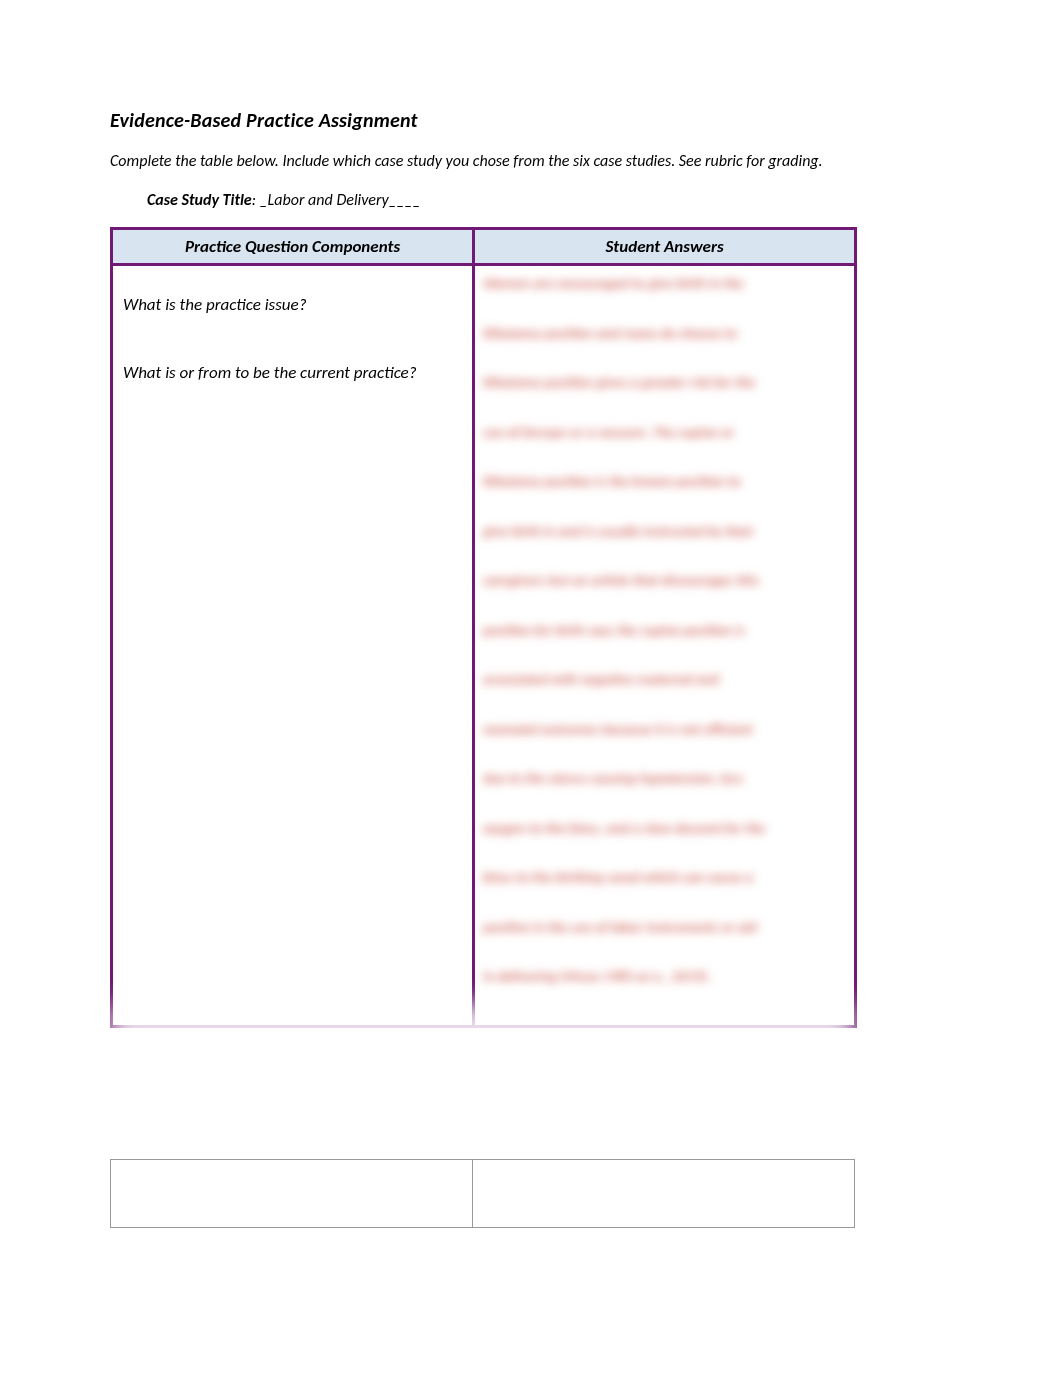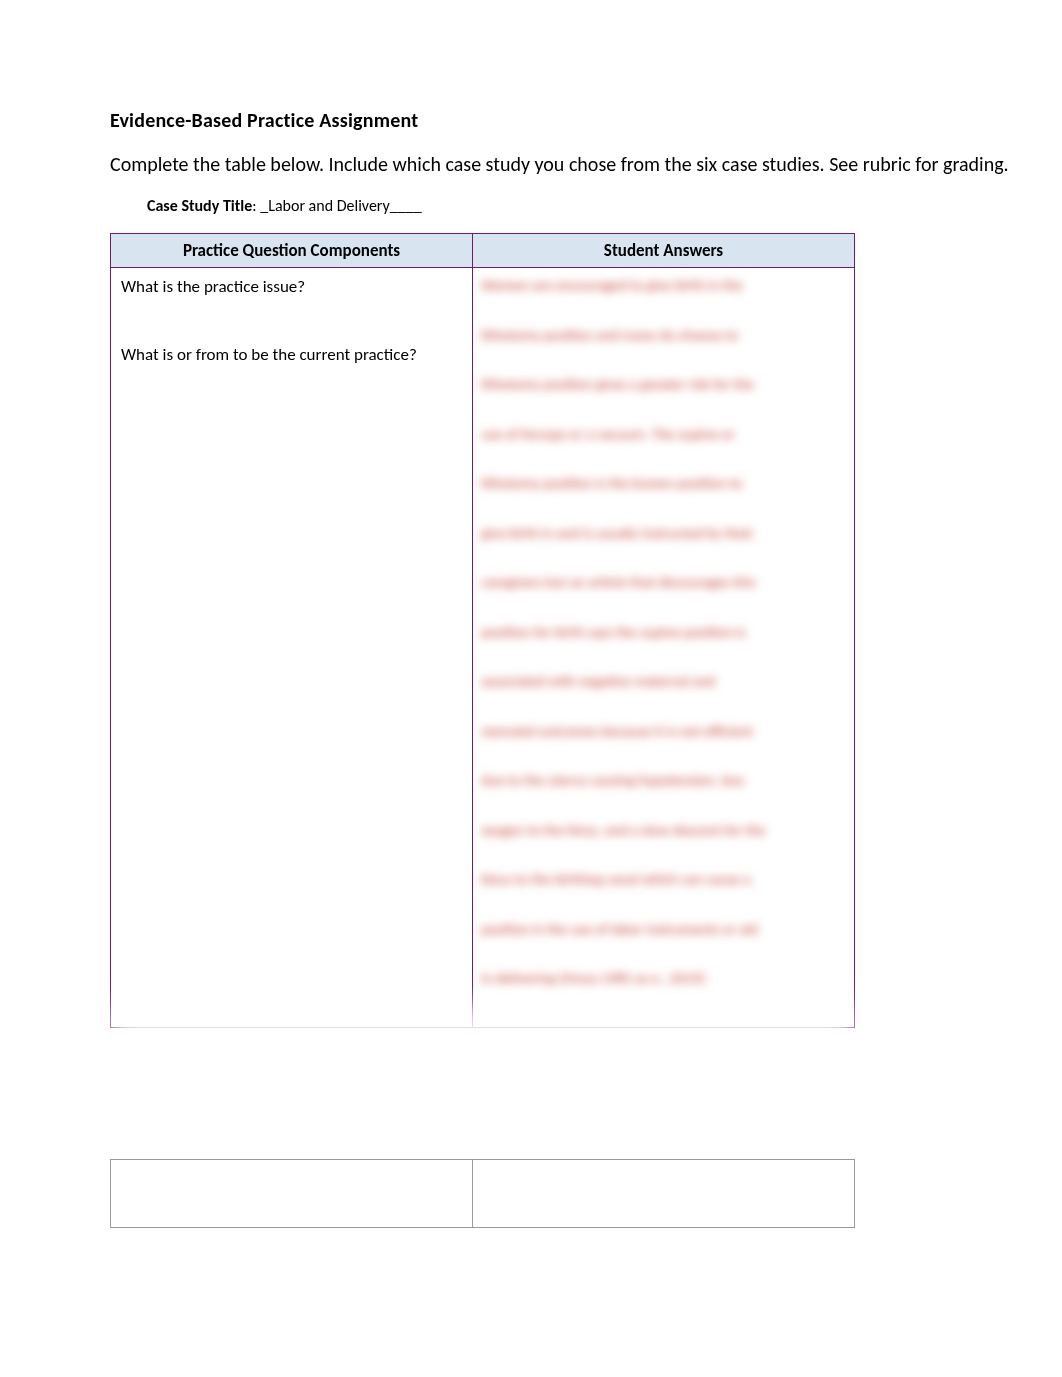--- a/index.html
+++ b/index.html
@@ -10,50 +10,51 @@
   body {
     background: #fff;
     font-family: Calibri, Arial, sans-serif;
     width: 1062px;
     height: 1377px;
     position: relative;
     overflow: hidden;
   }
   .page {
     padding: 108px 50px 0 110px;
+    font-style: italic;
   }
   .title {
     font-size: 20px;
     font-weight: bold;
     color: #000;
     margin-bottom: 18px;
     letter-spacing: 0.2px;
   }
   .intro {
-    font-size: 20px;
+    font-size: 16px;
     color: #000;
     line-height: 1.4;
     margin-bottom: 18px;
   }
   .case-line {
     font-size: 16px;
     color: #000;
     margin-bottom: 18px;
   }
   .case-label {
     font-weight: bold;
     margin-left: 37px;
   }
   .table {
     border-collapse: collapse;
     width: 744px;
     table-layout: fixed;
   }
   .table td, .table th {
-    border: 1px solid #701a75;
+    border: 3px solid #701a75;
     vertical-align: top;
   }
   .table th {
     background: #d8e4f0;
     font-weight: bold;
     font-size: 17px;
     text-align: center;
     padding: 6px 4px;
     color: #000;
   }
@@ -63,20 +64,21 @@
   .col-right {
     width: 382px;
   }
   .body-cell-left {
     padding: 8px 10px;
     font-size: 17px;
     line-height: 1.3;
   }
   .q1 {
     margin-bottom: 46px;
+    margin-top: 20px;
   }
   .body-cell-right {
     padding: 8px 8px;
     position: relative;
   }
   .blur-line {
     filter: blur(5px);
     color: #c0392b;
     font-size: 15px;
     line-height: 1.3;

